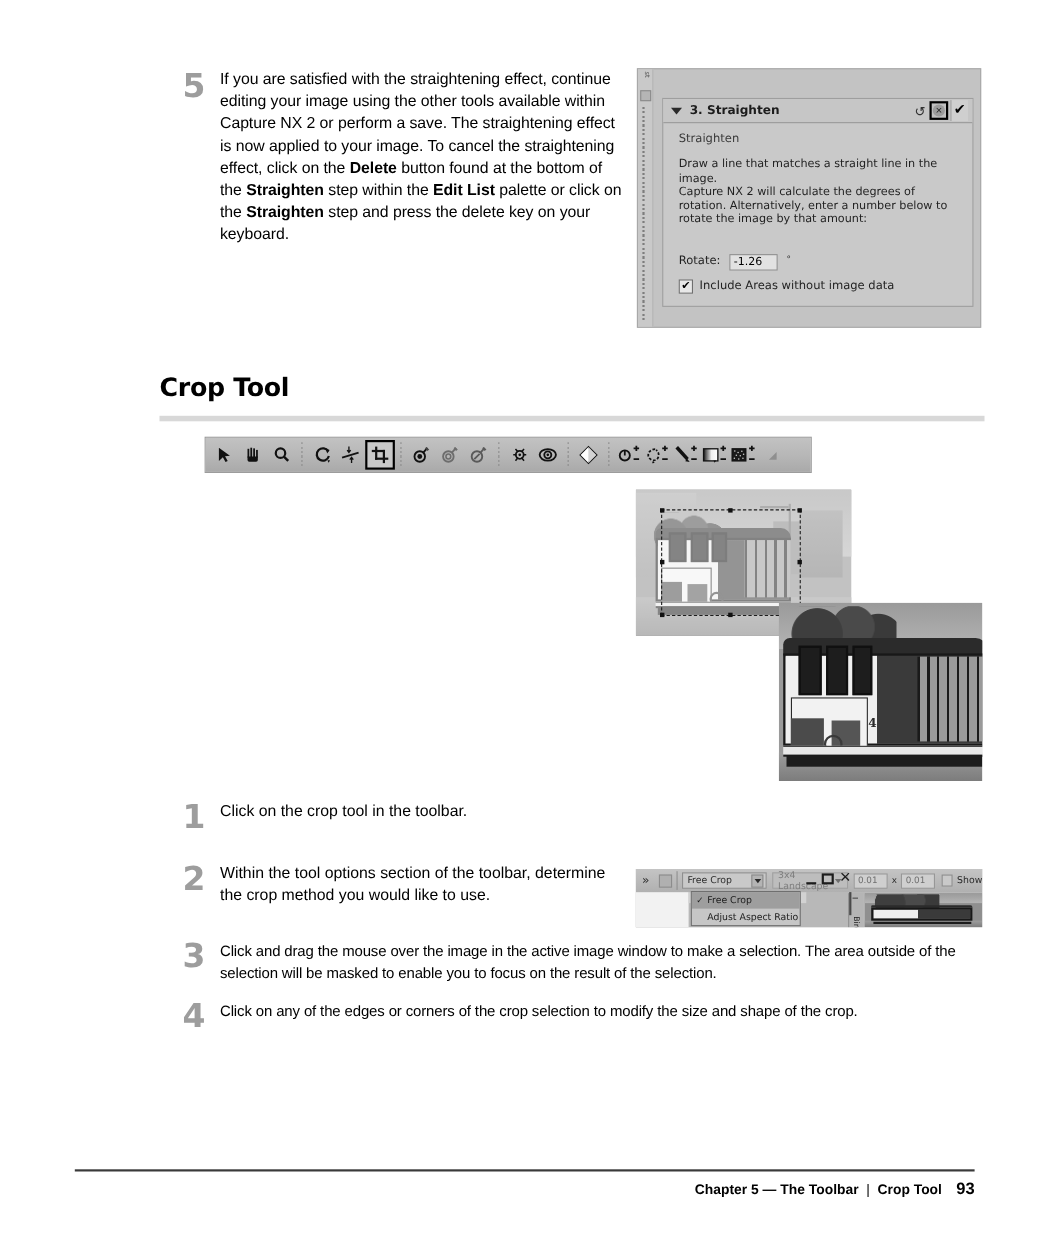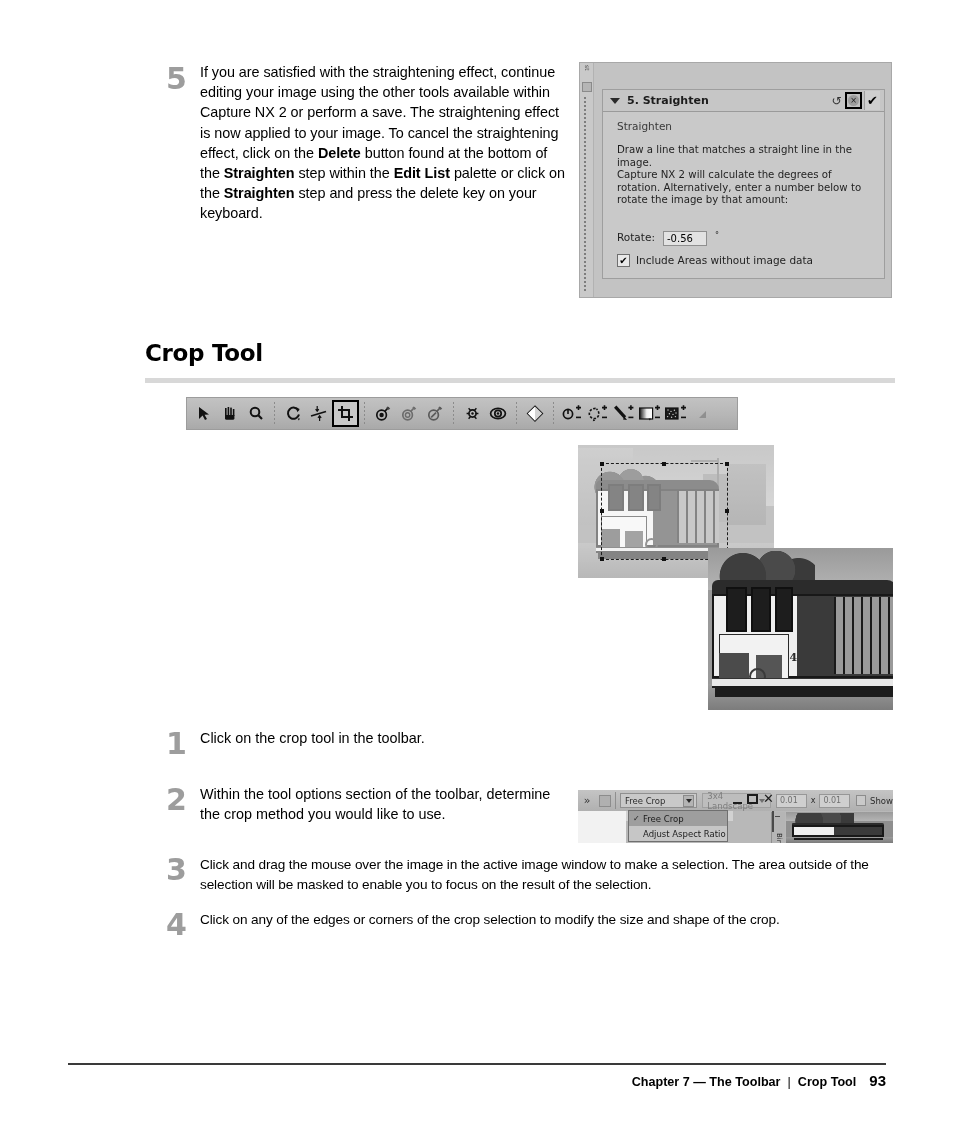--- a/index.html
+++ b/index.html
@@ -335,35 +335,35 @@
     <div class="left-rail">
       <div class="rail-tab">st</div>
       <div class="rail-icon"></div>
       <div class="rail-dots"></div>
     </div>
 
 
     <div class="step-box">
       <div class="step-title-bar">
         <span class="tri"></span>
-        <span class="step-title">5. Straighten</span>
+        <span class="step-title">3. Straighten</span>
         <span class="title-btns">
           <span class="btn-reset">↺</span>
           <span class="btn-del">
               <span>×</span>
             </span>
           <span class="btn-ok">✔</span>
         </span>
       </div>
       <div class="step-content">
         <div class="sub-label">Straighten</div>
         <div class="desc" id="adjust-desc"><span>Draw a line that matches a straight line in the image.</span><br><span>Capture NX 2 will calculate the degrees of rotation. Alternatively, enter a number below to rotate the image by that amount:</span></div>
         <div class="rotate-row">
           <span class="rotate-label">Rotate:</span>
-          <span class="rotate-input">-0.56</span>
+          <span class="rotate-input">-1.26</span>
           <span class="deg">°</span>
         </div>
         <div class="cb-row">
           <span class="cbox">✔</span>
           <span class="cb-label">Include Areas without image data</span>
         </div>
       </div>
     </div>
   </div>
 
@@ -691,19 +691,19 @@
     <div class="step-body">Click and drag the mouse over the image in the active image window to make a selection. The area outside of the selection will be masked to enable you to focus on the result of the selection.</div>
   </div>
 
   <div class="step" id="step4">
     <div class="step-num">4</div>
     <div class="step-body">Click on any of the edges or corners of the crop selection to modify the size and shape of the crop.</div>
   </div>
 
   <div id="footer-rule"></div>
   <div id="footer">
-    <span>Chapter 7 — The Toolbar</span>
+    <span>Chapter 5 — The Toolbar</span>
     <span class="divider">|</span>
     <span>Crop Tool</span>
     <span class="pageno">93</span>
   </div>
 
 </div>
 
 </body></html>

